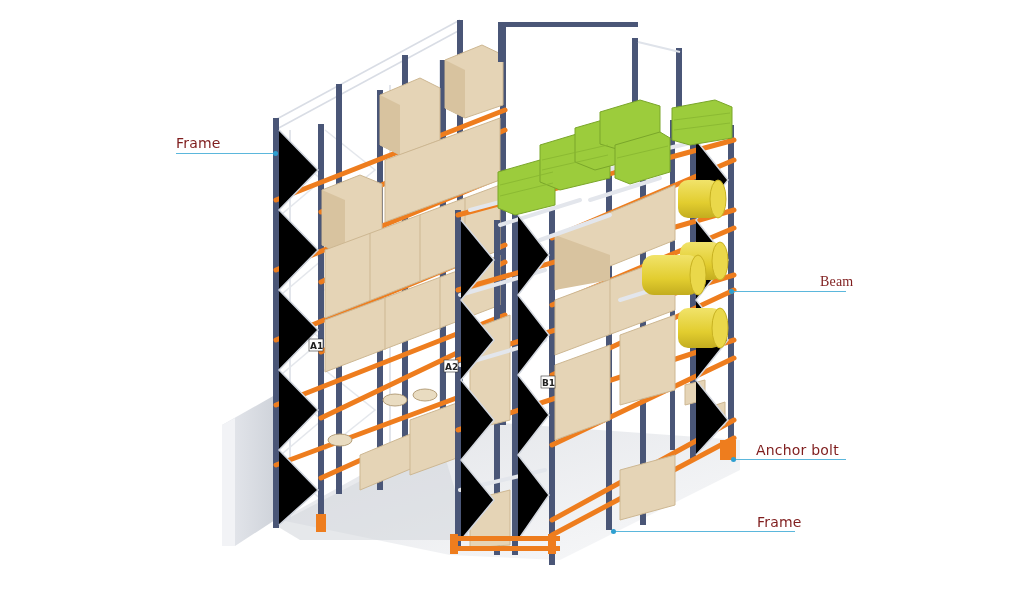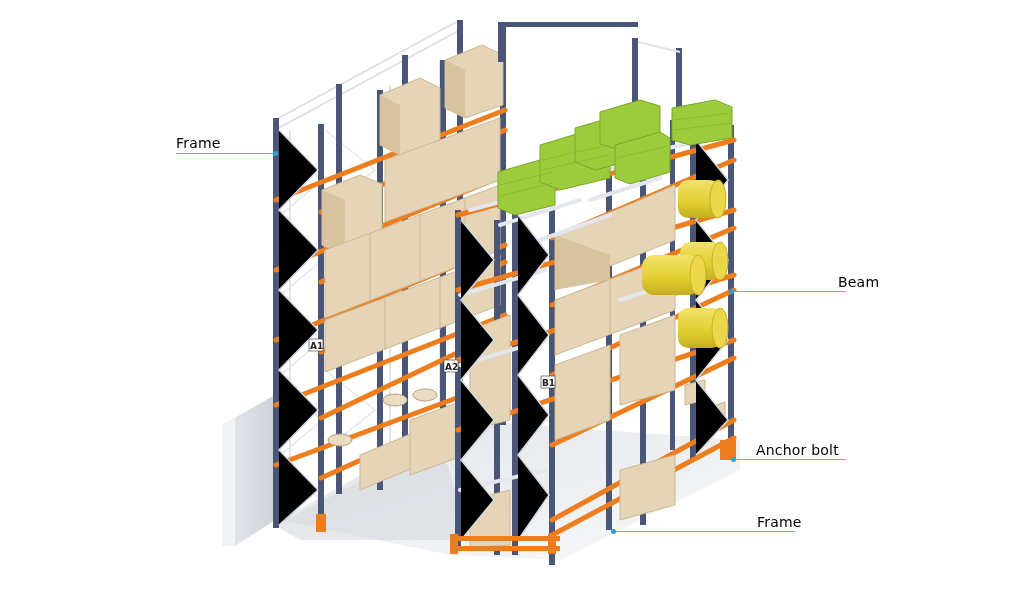--- a/index.html
+++ b/index.html
@@ -1,19 +1,19 @@
 <!DOCTYPE html>
 <html><head>
   <meta charset="utf-8">
   <style>
     html, body { margin: 0; padding: 0; background: #ffffff; }
     body { width: 1024px; height: 594px; position: relative; overflow: hidden;
            font-family: "DejaVu Sans", "Liberation Sans", sans-serif; }
     #stage { position: absolute; left: 0; top: 0; width: 1024px; height: 594px; }
-    .callout-label { position: absolute; font-size: 14px; color: #000000; letter-spacing: 0.2px; white-space: nowrap; }
+    .callout-label { position: absolute; font-size: 14px; color: #7f1d1d; letter-spacing: 0.2px; white-space: nowrap; }
     .callout-line { position: absolute; height: 1px; background: #5bb7dc; }
     .callout-dot { position: absolute; width: 5px; height: 5px; border-radius: 50%; background: #2e9fd0; }
     .tag { font-family: "DejaVu Sans", sans-serif; font-size: 9px; font-weight: bold; fill: #222; }
   </style>
 </head>
 <body>
 
 <div id="stage">
   <svg width="1024" height="594" viewBox="0 0 1024 594">
     <defs>
@@ -229,21 +229,21 @@
   </svg>
 
   
   <div>
     <span class="callout-label" style="left:176px; top:135px;">Frame</span>
     <div class="callout-line" style="left:176px; top:153px; width:100px;"></div>
     <div class="callout-dot" style="left:273px; top:151px;"></div>
   </div>
 
   <div>
-    <span class="callout-label" style="left:838px; top:274px;">Beam</span>
+    <span class="callout-label" style="left:820px; top:274px;font-family:Liberation Serif, serif;">Beam</span>
     <div class="callout-line" style="left:732px; top:291px; width:114px;"></div>
     <div class="callout-dot" style="left:729px; top:289px;"></div>
   </div>
 
   <div>
     <span class="callout-label" style="left:756px; top:442px;text-align:center;">Anchor bolt</span>
     <div class="callout-line" style="left:734px; top:459px; width:112px;"></div>
     <div class="callout-dot" style="left:731px; top:457px;"></div>
   </div>
 

